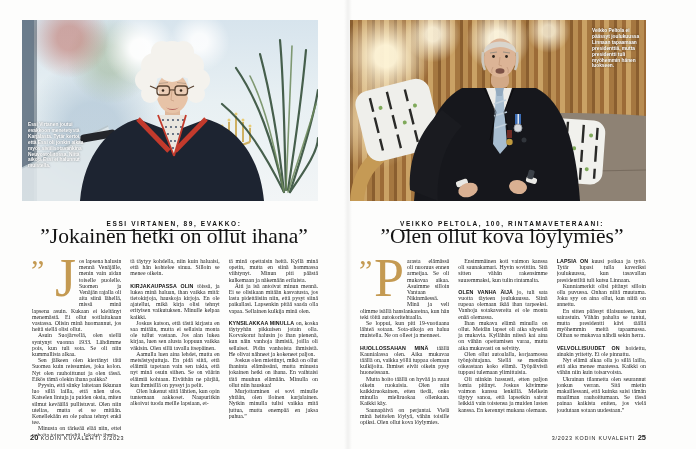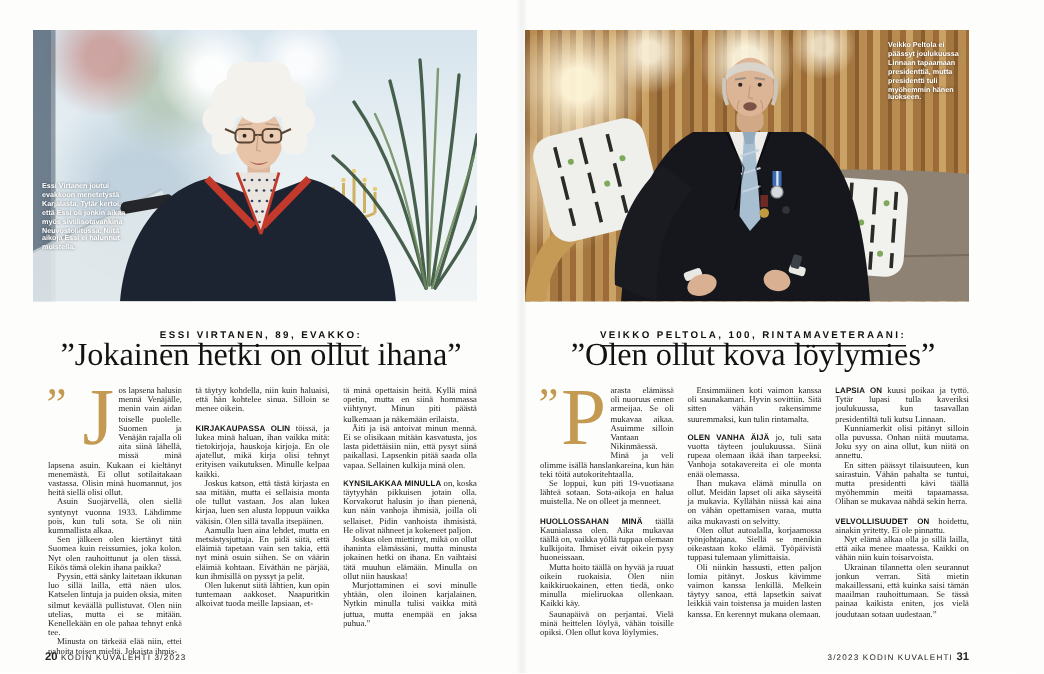--- a/index.html
+++ b/index.html
@@ -330,18 +330,18 @@
         <p class="lead-par">
           <strong class="lead">VELVOLLISUUDET ON</strong> <span>hoidettu, ainakin yritetty. Ei ole pinnattu.</span>
         </p>
         <p class="ind">Nyt elämä alkaa olla jo sillä lailla, että aika menee maatessa. Kaikki on vähän niin kuin toisarvoista.</p>
         <p class="ind">Ukrainan tilannetta olen seurannut jonkun verran. Sitä mietin makaillessani, että kuinka saisi tämän maailman rauhoittumaan. Se tässä painaa kaikista eniten, jos vielä joudutaan sotaan uudestaan.”</p>
       </div>
     </div>
 
     <div class="footer footer-right">
       <span>3/2023 KODIN KUVALEHTI</span>
-      <span class="pn">31</span>
+      <span class="pn">25</span>
     </div>
   </div>
 
   <div class="gutter"></div>
 </div>
 
 </body></html>

